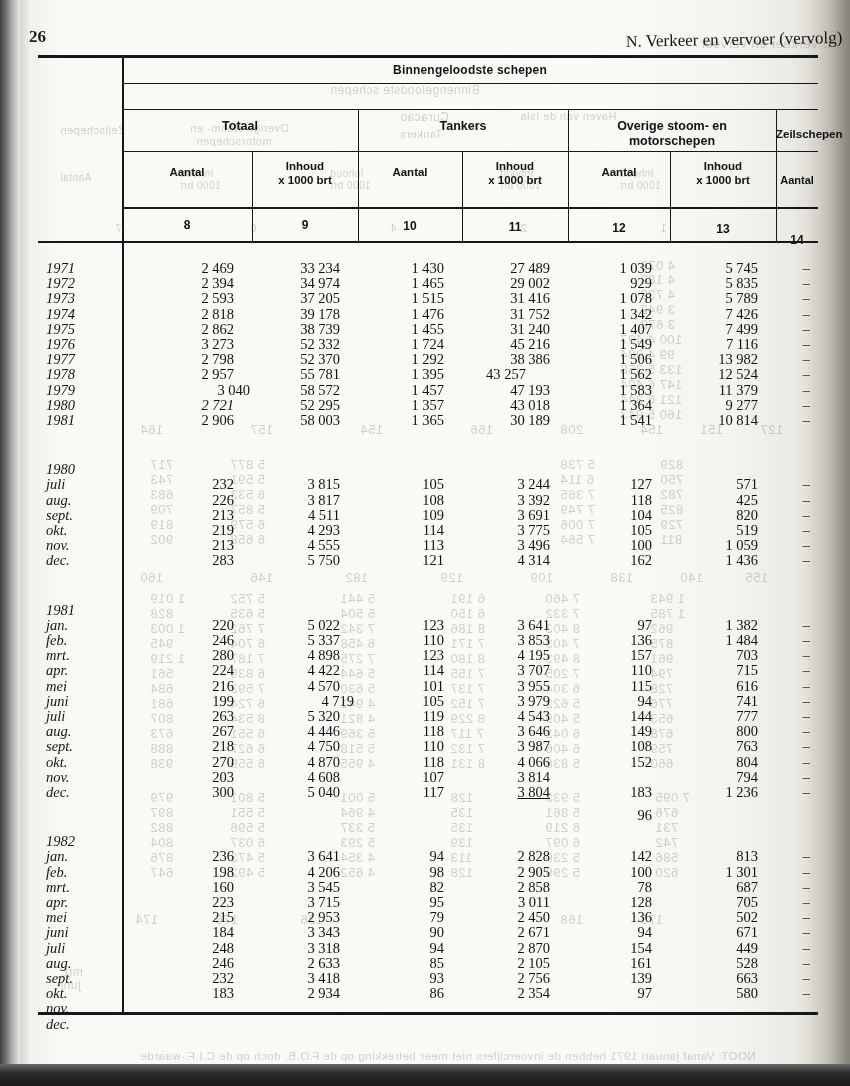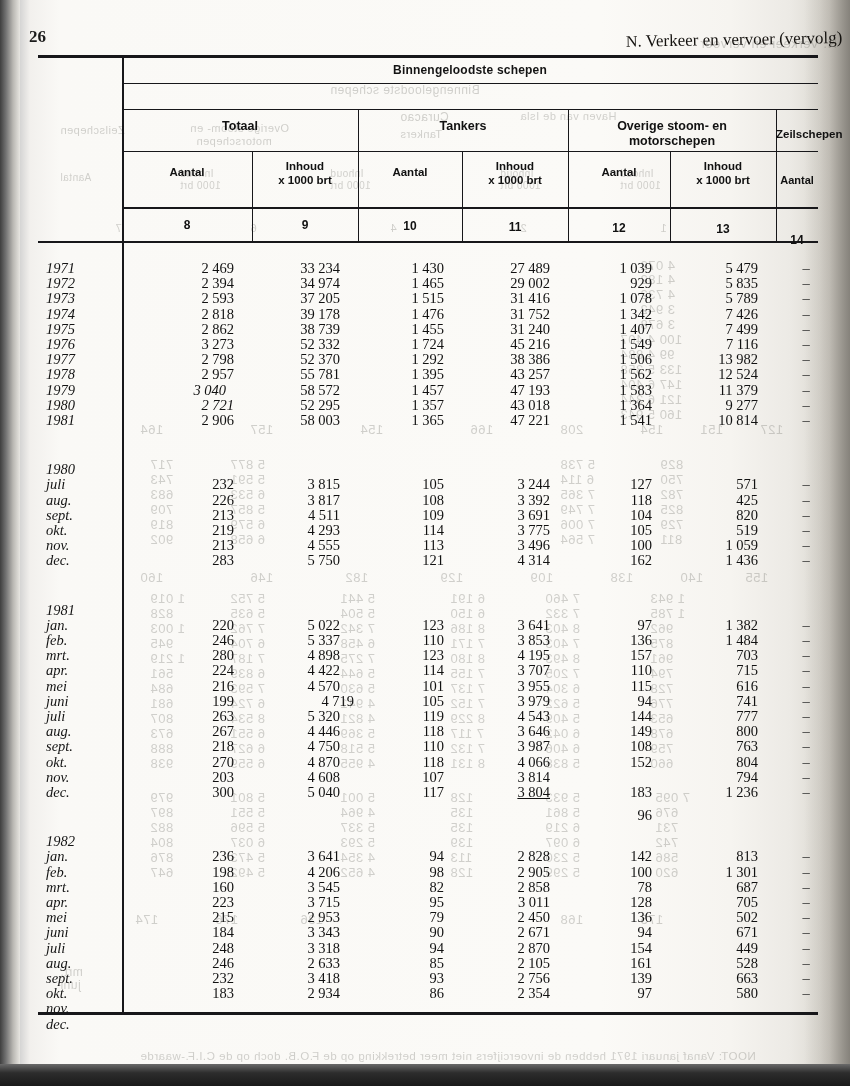--- a/index.html
+++ b/index.html
@@ -394,21 +394,21 @@
     <div class="colnum" style="left:632px;top:167px;width:106px;">13</div>
     <div class="colnum" style="left:738px;top:178px;width:42px;">14</div>
 
     <div id="body-area">
         <div class="rowlabel" style="left: 8px; top: 205px;">1971</div>
         <div class="cell" style="left: 84px; width: 112px; top: 205px;">2 469</div>
         <div class="cell" style="left: 214px; width: 88px; top: 205px;">33 234</div>
         <div class="cell" style="left: 320px; width: 86px; top: 205px;">1 430</div>
         <div class="cell" style="left: 424px; width: 88px; top: 205px;">27 489</div>
         <div class="cell" style="left: 530px; width: 84px; top: 205px;">1 039</div>
-        <div class="cell" style="left: 632px; width: 88px; top: 205px;">5 479</div>
+        <div class="cell" style="left: 632px; width: 88px; top: 205px;">5 745</div>
         <div class="dash" style="left: 746px; width: 44px; top: 205px;">–</div>
         <div class="rowlabel" style="left: 8px; top: 220.2px;">1972</div>
         <div class="cell" style="left: 84px; width: 112px; top: 220.2px;">2 394</div>
         <div class="cell" style="left: 214px; width: 88px; top: 220.2px;">34 974</div>
         <div class="cell" style="left: 320px; width: 86px; top: 220.2px;">1 465</div>
         <div class="cell" style="left: 424px; width: 88px; top: 220.2px;">29 002</div>
         <div class="cell" style="left: 530px; width: 84px; top: 220.2px;">929</div>
         <div class="cell" style="left: 632px; width: 88px; top: 220.2px;">5 835</div>
         <div class="dash" style="left: 746px; width: 44px; top: 220.2px;">–</div>
         <div class="rowlabel" style="left: 8px; top: 235.4px;">1973</div>
@@ -448,45 +448,45 @@
         <div class="cell" style="left: 214px; width: 88px; top: 296.2px;">52 370</div>
         <div class="cell" style="left: 320px; width: 86px; top: 296.2px;">1 292</div>
         <div class="cell" style="left: 424px; width: 88px; top: 296.2px;">38 386</div>
         <div class="cell" style="left: 530px; width: 84px; top: 296.2px;">1 506</div>
         <div class="cell" style="left: 632px; width: 88px; top: 296.2px;">13 982</div>
         <div class="dash" style="left: 746px; width: 44px; top: 296.2px;">–</div>
         <div class="rowlabel" style="left: 8px; top: 311.4px;">1978</div>
         <div class="cell" style="left: 84px; width: 112px; top: 311.4px;">2 957</div>
         <div class="cell" style="left: 214px; width: 88px; top: 311.4px;">55 781</div>
         <div class="cell" style="left: 320px; width: 86px; top: 311.4px;">1 395</div>
-        <div class="cell" style="left: 424px; width: 88px; top: 311.4px;">43 257</div>
+        <div class="cell" style="left: 424px; width: 88px; top: 311.4px; text-align: center;">43 257</div>
         <div class="cell" style="left: 530px; width: 84px; top: 311.4px;">1 562</div>
         <div class="cell" style="left: 632px; width: 88px; top: 311.4px;">12 524</div>
         <div class="dash" style="left: 746px; width: 44px; top: 311.4px;">–</div>
         <div class="rowlabel" style="left: 8px; top: 326.6px;">1979</div>
-        <div class="cell" style="left: 76px; width: 112px; top: 326.6px; font-style: italic;">3 040</div>
+        <div class="cell" style="left: 100px; width: 112px; top: 326.6px;">3 040</div>
         <div class="cell" style="left: 214px; width: 88px; top: 326.6px;">58 572</div>
         <div class="cell" style="left: 320px; width: 86px; top: 326.6px;">1 457</div>
         <div class="cell" style="left: 424px; width: 88px; top: 326.6px;">47 193</div>
         <div class="cell" style="left: 530px; width: 84px; top: 326.6px;">1 583</div>
         <div class="cell" style="left: 632px; width: 88px; top: 326.6px;">11 379</div>
         <div class="dash" style="left: 746px; width: 44px; top: 326.6px;">–</div>
         <div class="rowlabel" style="left: 8px; top: 341.8px;">1980</div>
         <div class="cell" style="left: 84px; width: 112px; top: 341.8px; font-style: italic;">2 721</div>
         <div class="cell" style="left: 214px; width: 88px; top: 341.8px;">52 295</div>
         <div class="cell" style="left: 320px; width: 86px; top: 341.8px;">1 357</div>
         <div class="cell" style="left: 424px; width: 88px; top: 341.8px;">43 018</div>
         <div class="cell" style="left: 530px; width: 84px; top: 341.8px;">1 364</div>
         <div class="cell" style="left: 632px; width: 88px; top: 341.8px;">9 277</div>
         <div class="dash" style="left: 746px; width: 44px; top: 341.8px;">–</div>
         <div class="rowlabel" style="left: 8px; top: 357px;">1981</div>
         <div class="cell" style="left: 84px; width: 112px; top: 357px;">2 906</div>
         <div class="cell" style="left: 214px; width: 88px; top: 357px;">58 003</div>
         <div class="cell" style="left: 320px; width: 86px; top: 357px;">1 365</div>
-        <div class="cell" style="left: 424px; width: 88px; top: 357px;">47 221</div>
+        <div class="cell" style="left: 424px; width: 88px; top: 357px;">30 189</div>
         <div class="cell" style="left: 530px; width: 84px; top: 357px;">1 541</div>
         <div class="cell" style="left: 632px; width: 88px; top: 357px;">10 814</div>
         <div class="dash" style="left: 746px; width: 44px; top: 357px;">–</div>
         <div class="rowlabel" style="left: 8px; top: 406.2px;">1980</div>
         <div class="rowlabel" style="left: 8px; top: 421.4px;">juli</div>
         <div class="cell" style="left: 84px; width: 112px; top: 421.4px;">232</div>
         <div class="cell" style="left: 214px; width: 88px; top: 421.4px;">3 815</div>
         <div class="cell" style="left: 320px; width: 86px; top: 421.4px;">105</div>
         <div class="cell" style="left: 424px; width: 88px; top: 421.4px;">3 244</div>
         <div class="cell" style="left: 530px; width: 84px; top: 421.4px;">127</div>

